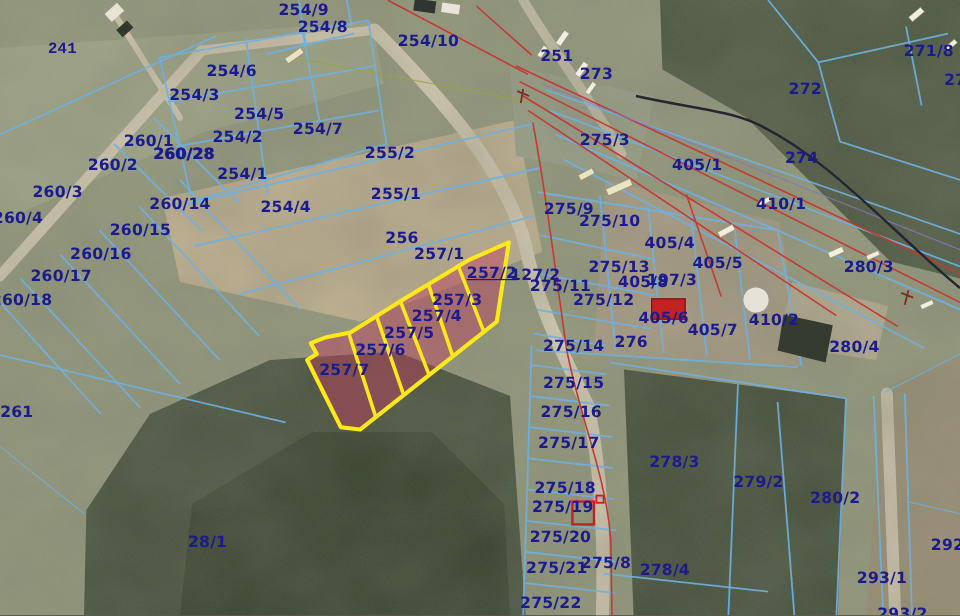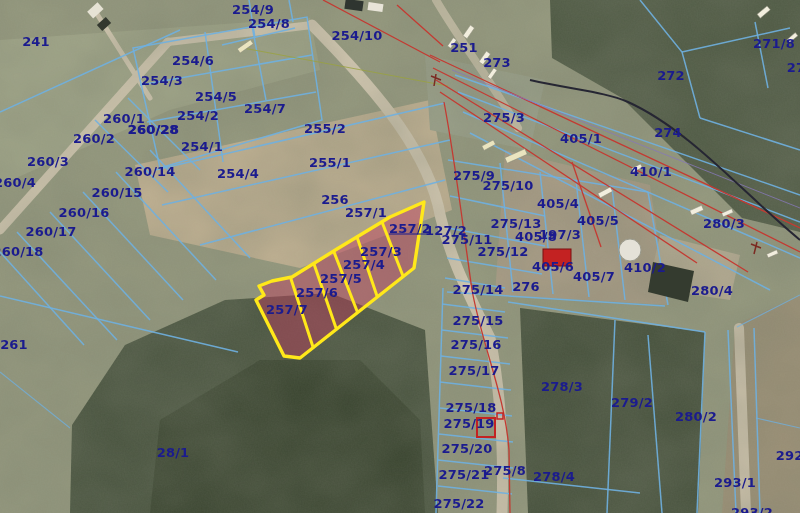--- a/index.html
+++ b/index.html
@@ -178,21 +178,21 @@
       <polygon class="hl-fill" points="424,202 414,268 300,358 284,356 256,300 264,295 259,286 272,281 292,277 337,249 390,217"></polygon>
       <path class="yline" d="M382,222 L403,276"></path>
       <path class="yline" d="M357,237 L377,296"></path>
       <path class="yline" d="M334,252 L357,311"></path>
       <path class="yline" d="M314,264 L336,328"></path>
       <path class="yline" d="M291,279 L313,347"></path>
     </g>
   </svg>
 
   <div class="labels">
-      <div class="parcel-label" style="left: 36px; top: 41px;">241</div>
+      <div class="parcel-label" style="left: 52px; top: 41px; font-family: Liberation Mono, monospace;">241</div>
       <div class="parcel-label" style="left: 253px; top: 9px;">254/9</div>
       <div class="parcel-label" style="left: 269px; top: 23px;">254/8</div>
       <div class="parcel-label" style="left: 357px; top: 35px;">254/10</div>
       <div class="parcel-label" style="left: 193px; top: 60px;">254/6</div>
       <div class="parcel-label" style="left: 162px; top: 80px;">254/3</div>
       <div class="parcel-label" style="left: 216px; top: 96px;">254/5</div>
       <div class="parcel-label" style="left: 198px; top: 115px;">254/2</div>
       <div class="parcel-label" style="left: 238px; top: 129px; margin-top: 44px;">254/4</div>
       <div class="parcel-label" style="left: 265px; top: 108px;">254/7</div>
       <div class="parcel-label" style="left: 202px; top: 146px;">254/1</div>

